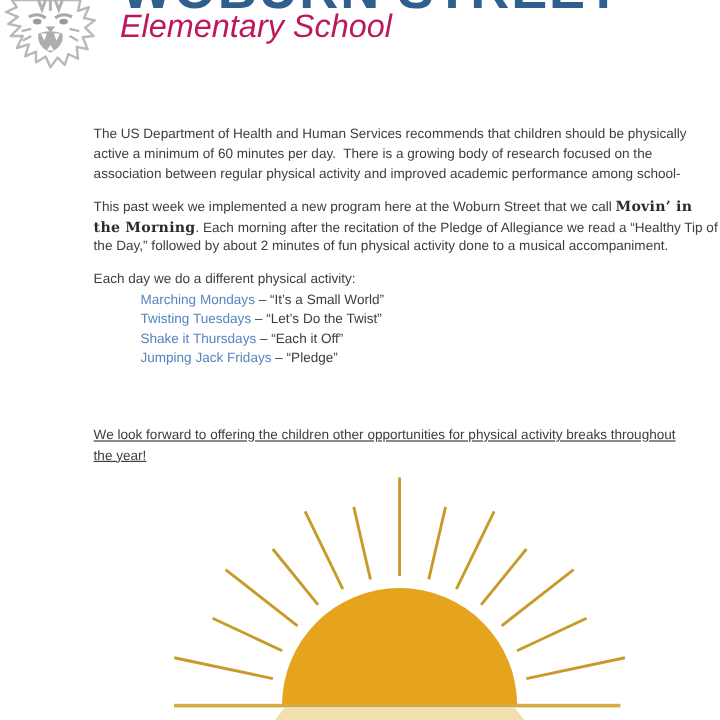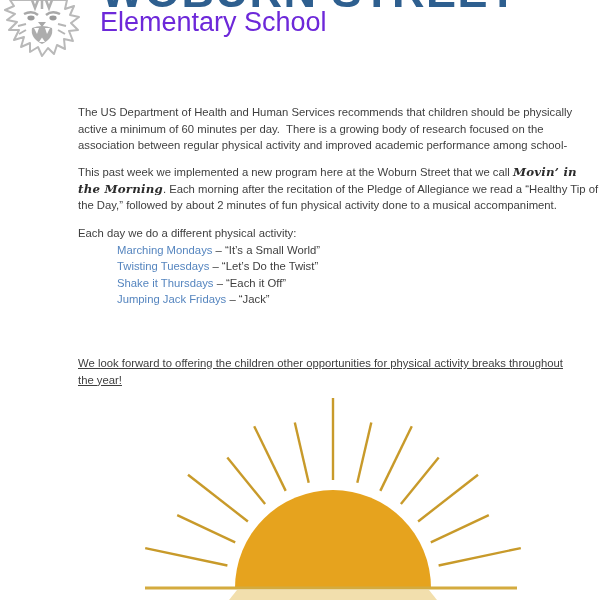--- a/index.html
+++ b/index.html
@@ -10,33 +10,33 @@
   }
   
   .mascot { position:absolute; left:2px; top:0; }
   .title-big {
     position:absolute; left:101px; top:-31px; line-height:1;
     font-size:45px; font-weight:bold; letter-spacing:1.5px;
     color:#2e5f8f; white-space:nowrap;
   }
   .title-sub {
     position:absolute; left:100px; top:7px; line-height:1.15;
-    font-size:27px; color:#6d28d9; white-space:nowrap;
+    font-size:27px; color:#be185d; white-space:nowrap;font-style:italic;
   }
   
   .para { position:absolute; left:78px; width:505px; font-size:11.3px; line-height:16.6px; }
   .line { white-space:pre; height:16.6px; }
   #p1 { top:104px; }
   #p2 { top:164px; }
   #activities { top:225px; }
   #closing { top:355px;text-decoration:underline; }
   .indent { padding-left:39px; }
   .day { color:#5585bf;text-align:center; }
   .script {
-    font-family:"DejaVu Serif", serif; font-style:italic; font-weight:bold;
+    font-family:"DejaVu Serif", serif; font-weight:bold;
     font-size:11.8px; letter-spacing:0.2px; color:#2b2b2b;
   }
   
   .sun-wrap { position:absolute; left:0; top:388px; width:600px; height:212px; }
 </style>
 </head>
 <body>
 
 <div class="page">
 
@@ -68,21 +68,21 @@
     <div class="line"><span>This past week we implemented a new program here at the Woburn Street that we call </span><span class="script">Movin’ in</span></div>
     <div class="line"><span class="script">the Morning</span><span>. Each morning after the recitation of the Pledge of Allegiance we read a “Healthy Tip of</span></div>
     <div class="line">the Day,” followed by about 2 minutes of fun physical activity done to a musical accompaniment.</div>
   </div>
 
   <div id="activities" class="para">
     <div class="line">Each day we do a different physical activity:</div>
     <div class="line indent"><span class="day">Marching Mondays</span><span> – “It’s a Small World”</span></div>
     <div class="line indent"><span class="day">Twisting Tuesdays</span><span> – “Let’s Do the Twist”</span></div>
     <div class="line indent"><span class="day">Shake it Thursdays</span><span> – “Each it Off”</span></div>
-    <div class="line indent"><span class="day">Jumping Jack Fridays</span><span> – “Jack”</span></div>
+    <div class="line indent"><span class="day">Jumping Jack Fridays</span><span> – “Pledge”</span></div>
   </div>
 
   <div id="closing" class="para">
     <div class="line">We look forward to offering the children other opportunities for physical activity breaks throughout</div>
     <div class="line">the year!</div>
   </div>
 
   <svg class="sun-wrap" viewBox="0 0 600 212" width="600" height="212">
     <g stroke="#c89a2a" stroke-width="2.4">
       <line x1="438.6" y1="177.5" x2="520.8" y2="160.1"></line>

